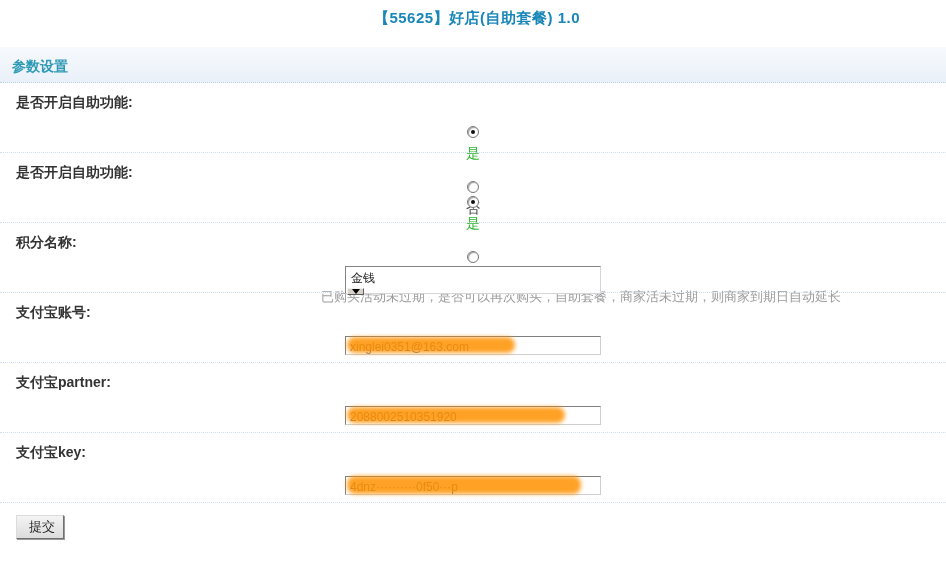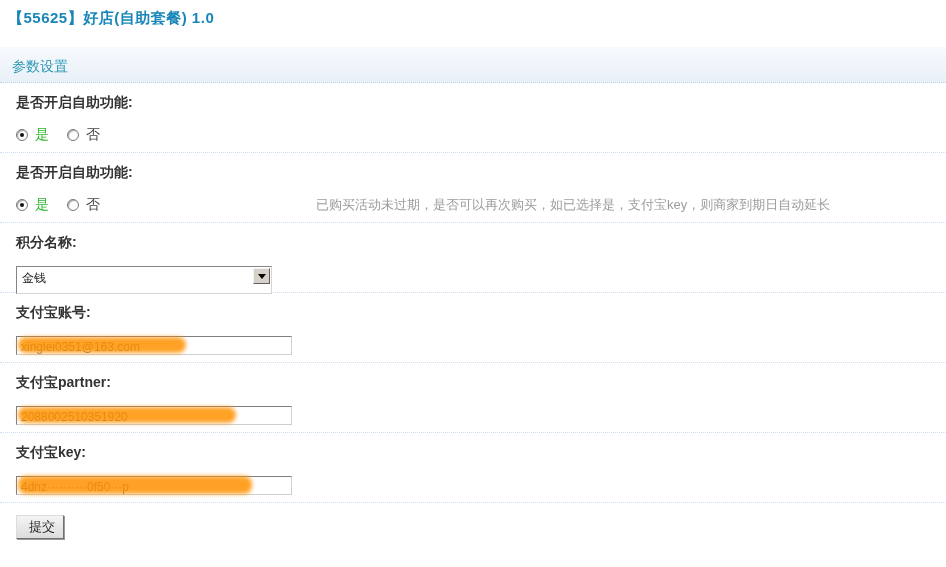--- a/index.html
+++ b/index.html
@@ -1,30 +1,30 @@
 <!DOCTYPE html>
 <html><head>
 <meta charset="utf-8">
 <style>
-  * { box-sizing: border-box; margin: 0; padding: 0; }
+  * { box-sizing: border-box; margin: 0; padding: 0; flex-direction: column; }
   html, body { width: 946px; height: 567px; background: #ffffff;
     font-family: "Liberation Sans", "DejaVu Sans", sans-serif; overflow: hidden; }
 
   
   .header { display: flex; align-items: center; padding: 9px 0 0 8px; }
   .app-title { color: #1886b8; font-size: 15px; font-weight: bold; letter-spacing: 0.5px; }
   .tabs { display: flex; align-items: center; margin-left: 22px; gap: 17px; }
   .tab { font-size: 13px; font-weight: bold; color: #333; cursor: pointer; white-space: nowrap; }
   .tab.active { background: #666666; color: #ffffff; border-radius: 3px; padding: 4px 9px; }
 
   
   .section-band { margin-top: 19px; height: 36px; padding: 10px 0 0 12px;
     background: linear-gradient(#f7fafd, #e9f0f8);
     border-bottom: 1px dotted #b9d0e2; }
-  .section-title { color: #2e9ab6; font-size: 14px; font-weight: normal; margin-top: 28px; }
+  .section-title { color: #2e9ab6; font-size: 14px; font-weight: bold; margin-top: 28px; }
 
   
   .row { padding: 11px 16px 0 16px; height: 70px; border-bottom: 1px dotted #cfdeec; position: relative; }
   .row-label { font-size: 14px; font-weight: bold; color: #333; }
   .controls { margin-top: 14px; display: flex; align-items: center; }
 
   
   .radio-group { display: flex; align-items: center; gap: 18px; }
   .radio-option { display: flex; align-items: center; gap: 7px; cursor: pointer; }
   .radio { width: 12px; height: 12px; border-radius: 50%; background: #fdfdfd;
@@ -41,21 +41,21 @@
     border: 1px solid; border-color: #848484 #d5d5d5 #d5d5d5 #848484; cursor: pointer; }
   .select-value { flex: 1; font-size: 12px; color: #222; padding: 3px 0 0 5px; }
   .select-arrow-btn { width: 17px; height: 16px; margin: 1px; background: #d6d2ca;
     border: 1px solid; border-color: #f4f2ee #5f5f5f #5f5f5f #f4f2ee;
     display: flex; align-items: center; justify-content: center; }
   .select-arrow-btn .tri { width: 0; height: 0; border-left: 4px solid transparent;
     border-right: 4px solid transparent; border-top: 5px solid #000; }
 
   
   .input-wrap { position: relative; width: 256px; }
-  .text-input { width: 276px; height: 19px; font-size: 12px; color: #6b6b6b;
+  .text-input { width: 256px; height: 19px; font-size: 12px; color: #6b6b6b;
     padding: 2px 0 0 4px; background: #fff; border: 1px solid;
     border-color: #7f7f7f #cfcfcf #cfcfcf #7f7f7f; font-family: "Liberation Sans", sans-serif; }
   .redact { position: absolute; top: 1px; height: 16px; left: 2px;
     background: #ff9100; border-radius: 8px; filter: blur(2px); opacity: 0.85;
     pointer-events: none; }
   .redact.r1 { width: 168px; }
   .redact.r2 { width: 218px; }
   .redact.r3 { width: 234px; top: 0; height: 18px; }
 
   
@@ -99,21 +99,21 @@
     <div class="radio-group">
       <span class="radio-option">
         <span class="radio checked"></span>
         <span class="radio-text yes">是</span>
       </span>
       <span class="radio-option">
         <span class="radio"></span>
         <span class="radio-text">否</span>
       </span>
     </div>
-    <span class="hint">已购买活动未过期，是否可以再次购买，如已选择是，支付宝key，则商家到期日自动延长</span>
+    <span class="hint">已购买活动未过期，是否可以再次购买，自助套餐，商家活未过期，则商家到期日自动延长</span>
   </div>
 </div>
 
 <div class="row">
   <div class="row-label">积分名称:</div>
   <div class="controls">
     <div class="select-box">
       <span class="select-value">金钱</span>
       <span class="select-arrow-btn">
           <span class="tri"></span>

